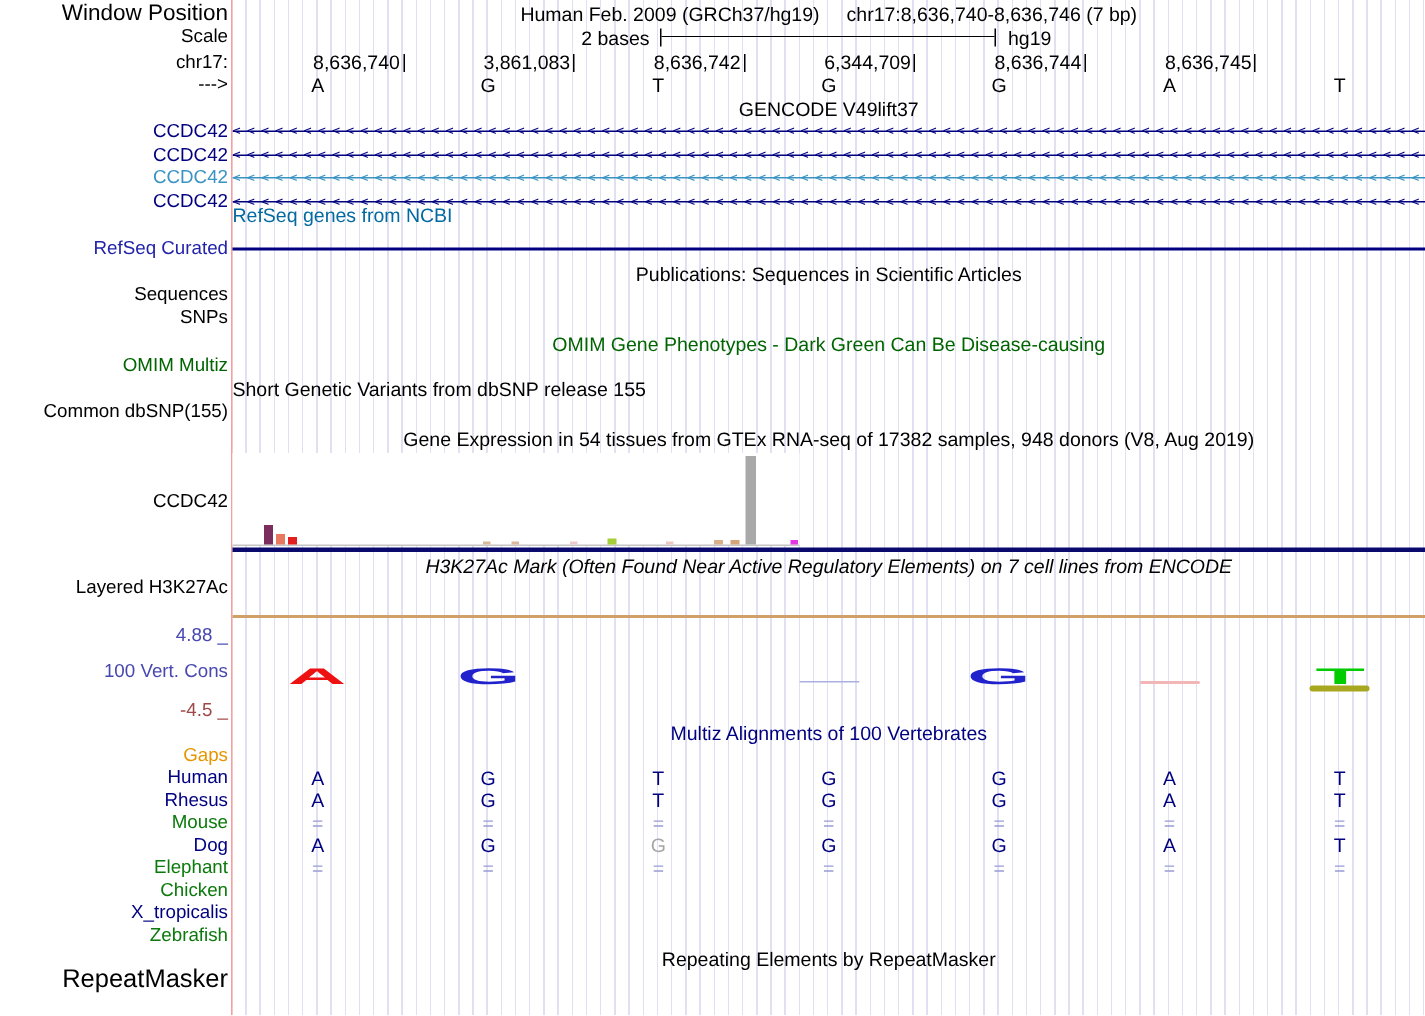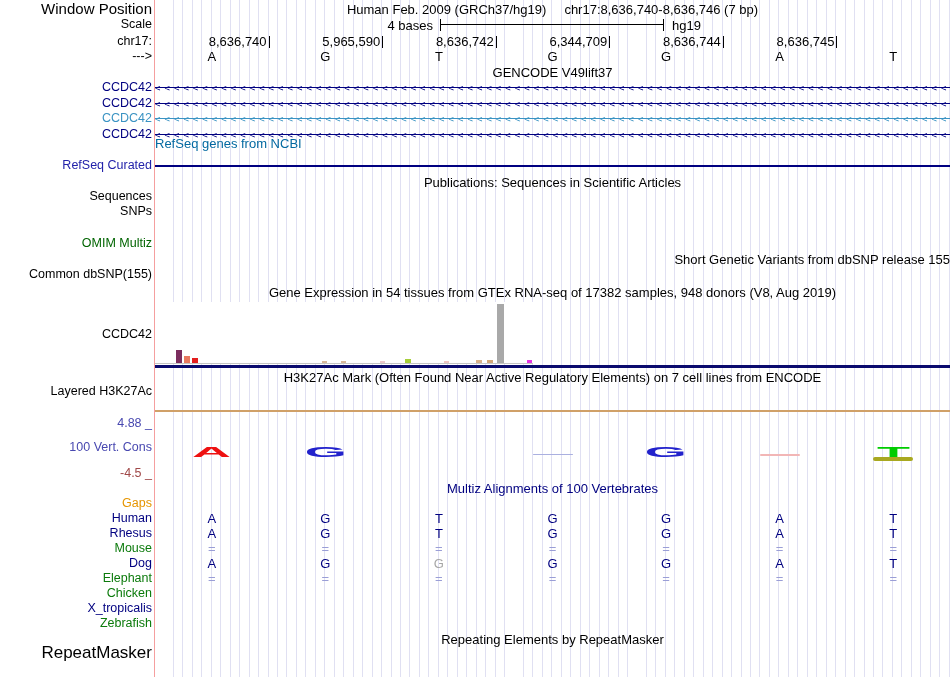--- a/index.html
+++ b/index.html
@@ -40,21 +40,21 @@
 
 <div id="browser">
   <div id="grid-layer"></div>
   <div id="marker-line"></div>
 
   <div id="main-title-row">
     <div>Human Feb. 2009 (GRCh37/hg19)</div>
     <div>chr17:8,636,740-8,636,746 (7 bp)</div>
   </div>
 
-  <div id="scale-text" class="ttl">4 bases</div>
+  <div id="scale-text" class="ttl">2 bases</div>
   <div id="scale-bar"></div>
   <div id="scale-assembly" class="ttl">hg19</div>
 
   <div id="refseq-line"></div>
   <div id="gtex-plot">
       <div style="position: absolute; white-space: nowrap; left: 21px; bottom: 0px; width: 6px; height: 13px; background: rgb(123, 45, 94);"></div>
       <div style="position: absolute; white-space: nowrap; left: 29px; bottom: 0px; width: 6px; height: 7px; background: rgb(232, 121, 96);"></div>
       <div style="position: absolute; white-space: nowrap; left: 37px; bottom: 0px; width: 6px; height: 5px; background: rgb(227, 30, 30);"></div>
       <div style="position: absolute; white-space: nowrap; left: 167px; bottom: 0px; width: 5px; height: 2px; background: rgb(216, 184, 154);"></div>
       <div style="position: absolute; white-space: nowrap; left: 186px; bottom: 0px; width: 5px; height: 2px; background: rgb(216, 184, 154);"></div>
@@ -92,28 +92,29 @@
     <div style="position: absolute; white-space: nowrap; right: 798px; top: 541px; height: 15px; line-height: 15px; font-size: 12.5px; color: rgb(11, 122, 11);">Mouse</div>
     <div style="position: absolute; white-space: nowrap; right: 798px; top: 556px; height: 15px; line-height: 15px; font-size: 12.5px; color: rgb(0, 0, 128);">Dog</div>
     <div style="position: absolute; white-space: nowrap; right: 798px; top: 571px; height: 15px; line-height: 15px; font-size: 12.5px; color: rgb(11, 122, 11);">Elephant</div>
     <div style="position: absolute; white-space: nowrap; right: 798px; top: 586px; height: 15px; line-height: 15px; font-size: 12.5px; color: rgb(11, 122, 11);">Chicken</div>
     <div style="position: absolute; white-space: nowrap; right: 798px; top: 601px; height: 15px; line-height: 15px; font-size: 12.5px; color: rgb(0, 0, 128);">X_tropicalis</div>
     <div style="position: absolute; white-space: nowrap; right: 798px; top: 616px; height: 15px; line-height: 15px; font-size: 12.5px; color: rgb(11, 122, 11);">Zebrafish</div>
     <div style="position: absolute; white-space: nowrap; right: 798px; top: 645px; height: 15px; line-height: 15px; font-size: 17px; color: rgb(0, 0, 0);">RepeatMasker</div>
     <div style="position: absolute; white-space: nowrap; left: 155px; width: 795px; top: 65px; height: 15px; line-height: 15px; text-align: center; color: rgb(0, 0, 0); z-index: 2;">GENCODE V49lift37</div>
     <div style="position: absolute; white-space: nowrap; left: 155px; width: 795px; top: 136px; height: 15px; line-height: 15px; color: #0369a1; z-index: 2;">RefSeq genes from NCBI</div>
     <div style="position: absolute; white-space: nowrap; left: 155px; width: 795px; top: 175px; height: 15px; line-height: 15px; text-align: center; color: rgb(0, 0, 0); z-index: 2;">Publications: Sequences in Scientific Articles</div>
-    <div style="position: absolute; white-space: nowrap; left: 155px; width: 795px; top: 252px; height: 15px; line-height: 15px; text-align: right; color: rgb(0, 0, 0); z-index: 2;">Short Genetic Variants from dbSNP release 155</div>
+    <div style="position: absolute; white-space: nowrap; left: 155px; width: 795px; top: 222px; height: 15px; line-height: 15px; text-align: center; color: rgb(0, 100, 0); z-index: 2;">OMIM Gene Phenotypes - Dark Green Can Be Disease-causing</div>
+    <div style="position: absolute; white-space: nowrap; left: 155px; width: 795px; top: 252px; height: 15px; line-height: 15px; text-align: left; color: rgb(0, 0, 0); z-index: 2;">Short Genetic Variants from dbSNP release 155</div>
     <div style="position: absolute; white-space: nowrap; left: 155px; width: 795px; top: 285px; height: 15px; line-height: 15px; text-align: center; color: rgb(0, 0, 0); z-index: 2;">Gene Expression in 54 tissues from GTEx RNA-seq of 17382 samples, 948 donors (V8, Aug 2019)</div>
-    <div style="position: absolute; white-space: nowrap; left: 155px; width: 795px; top: 370px; height: 15px; line-height: 15px; text-align: center; color: rgb(0, 0, 0); z-index: 2;">H3K27Ac Mark (Often Found Near Active Regulatory Elements) on 7 cell lines from ENCODE</div>
+    <div style="position: absolute; white-space: nowrap; left: 155px; width: 795px; top: 370px; height: 15px; line-height: 15px; text-align: center; color: rgb(0, 0, 0); z-index: 2; font-style: italic;">H3K27Ac Mark (Often Found Near Active Regulatory Elements) on 7 cell lines from ENCODE</div>
     <div style="position: absolute; white-space: nowrap; left: 155px; width: 795px; top: 481px; height: 15px; line-height: 15px; text-align: center; color: rgb(0, 0, 128); z-index: 2;">Multiz Alignments of 100 Vertebrates</div>
     <div style="position: absolute; white-space: nowrap; left: 155px; width: 795px; top: 632px; height: 15px; line-height: 15px; text-align: center; color: rgb(0, 0, 0); z-index: 2;">Repeating Elements by RepeatMasker</div>
     <div style="position: absolute; white-space: nowrap; right: 683.429px; top: 35px; height: 14px; line-height: 14px;">8,636,740</div>
     <div style="position: absolute; white-space: nowrap; left: 268.6px; top: 36px; width: 1px; height: 12px; background: rgb(0, 0, 0);"></div>
-    <div style="position: absolute; white-space: nowrap; right: 569.857px; top: 35px; height: 14px; line-height: 14px;">5,965,590</div>
+    <div style="position: absolute; white-space: nowrap; right: 569.857px; top: 35px; height: 14px; line-height: 14px;">3,861,083</div>
     <div style="position: absolute; white-space: nowrap; left: 382.1px; top: 36px; width: 1px; height: 12px; background: rgb(0, 0, 0);"></div>
     <div style="position: absolute; white-space: nowrap; right: 456.286px; top: 35px; height: 14px; line-height: 14px;">8,636,742</div>
     <div style="position: absolute; white-space: nowrap; left: 495.7px; top: 36px; width: 1px; height: 12px; background: rgb(0, 0, 0);"></div>
     <div style="position: absolute; white-space: nowrap; right: 342.714px; top: 35px; height: 14px; line-height: 14px;">6,344,709</div>
     <div style="position: absolute; white-space: nowrap; left: 609.3px; top: 36px; width: 1px; height: 12px; background: rgb(0, 0, 0);"></div>
     <div style="position: absolute; white-space: nowrap; right: 229.143px; top: 35px; height: 14px; line-height: 14px;">8,636,744</div>
     <div style="position: absolute; white-space: nowrap; left: 722.9px; top: 36px; width: 1px; height: 12px; background: rgb(0, 0, 0);"></div>
     <div style="position: absolute; white-space: nowrap; right: 115.571px; top: 35px; height: 14px; line-height: 14px;">8,636,745</div>
     <div style="position: absolute; white-space: nowrap; left: 836.4px; top: 36px; width: 1px; height: 12px; background: rgb(0, 0, 0);"></div>
     <div style="position: absolute; white-space: nowrap; left: 196.8px; top: 50px; width: 30px; height: 14px; line-height: 14px; text-align: center;">A</div>

